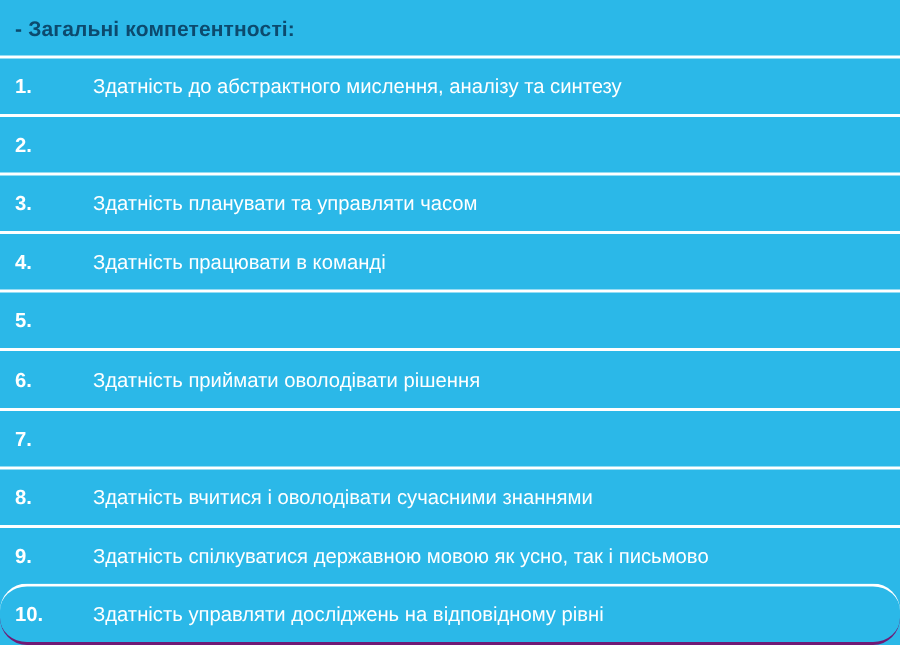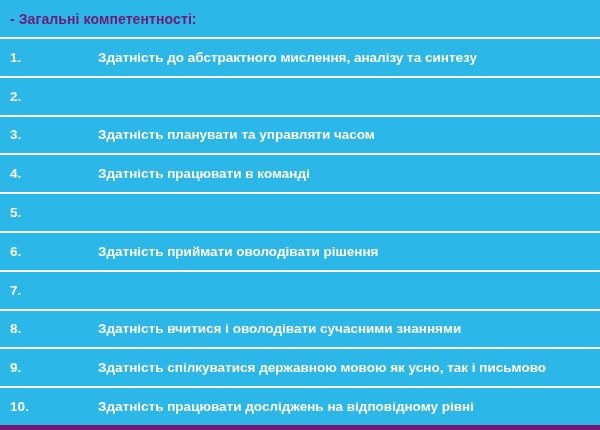--- a/index.html
+++ b/index.html
@@ -16,59 +16,59 @@
   .slide {
     width: 600px;
     height: 430px;
     background: #2bb8e8;
     position: relative;
     box-sizing: border-box;
     display: flex;
     flex-direction: column;
   }
   .heading {
-    color: #701a75;
+    color: #0c4a6e;
     font-size: 14px;
     font-weight: bold;
     padding: 11px 16px 10px 10px;
     letter-spacing: 0.1px;
     white-space: nowrap;
   }
   .rows {
     display: flex;
     flex-direction: column;
     flex: 1 1 auto;
   }
   .row {
     flex: 1 1 0;
     border-top: 2px solid #ffffff;
     display: flex;
     align-items: center;
     position: relative;
     box-sizing: border-box;
   }
   .row:last-child {
-    border-bottom: 5px solid #701a75;
+    border-bottom: 2px solid #701a75;
+    border-radius: 18px;
   }
   .row-num {
     color: #ffffff;
     font-size: 13.5px;
     font-weight: bold;
     width: 62px;
     padding-left: 10px;
     box-sizing: border-box;
     flex: 0 0 62px;
   }
   .row-text {
     color: #ffffff;
     font-size: 13.5px;
-    font-weight: bold;
+    font-weight: normal;
     flex: 1 1 auto;
     padding-right: 8px;
-    margin-left: 36px;
   }
 </style>
 </head>
 <body>
 
 <div class="slide">
 
   <div class="heading">- Загальні компетентності:</div>
 
   <div class="rows">
@@ -110,17 +110,17 @@
       <div class="row-text">Здатність вчитися і оволодівати сучасними знаннями</div>
     </div>
 
     <div class="row">
       <div class="row-num">9.</div>
       <div class="row-text">Здатність спілкуватися державною мовою як усно, так і письмово</div>
     </div>
 
     <div class="row">
       <div class="row-num">10.</div>
-      <div class="row-text">Здатність працювати досліджень на відповідному рівні</div>
+      <div class="row-text">Здатність управляти досліджень на відповідному рівні</div>
     </div>
 
   </div>
 </div>
 
 </body></html>

